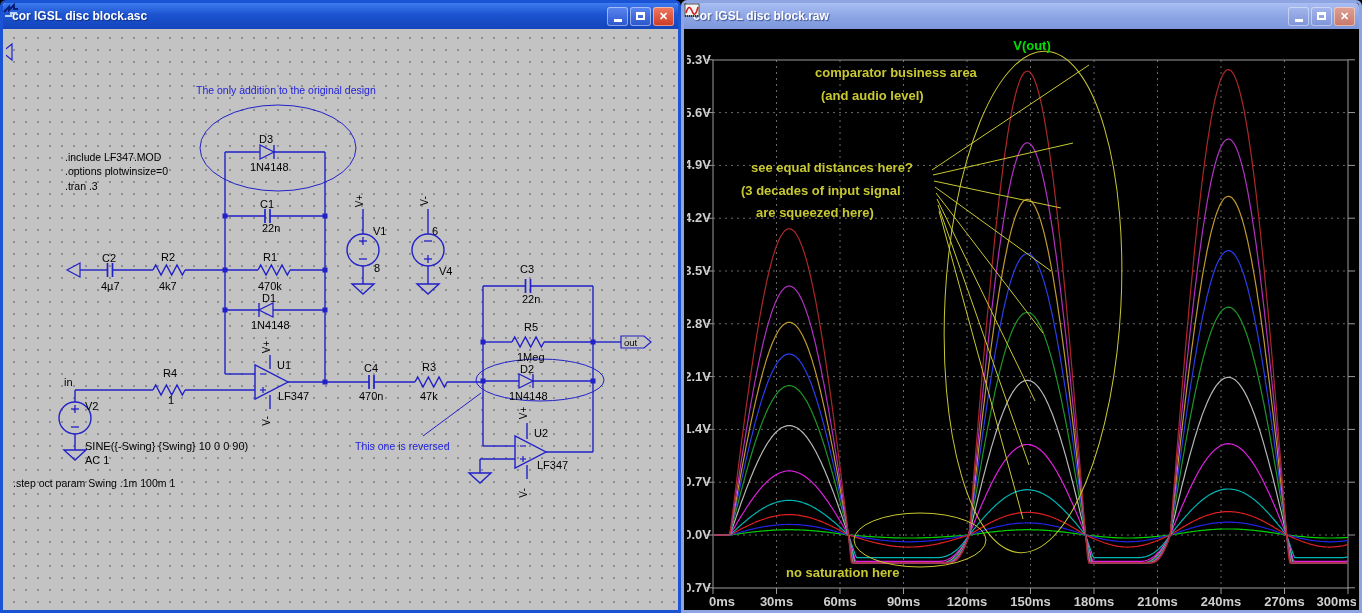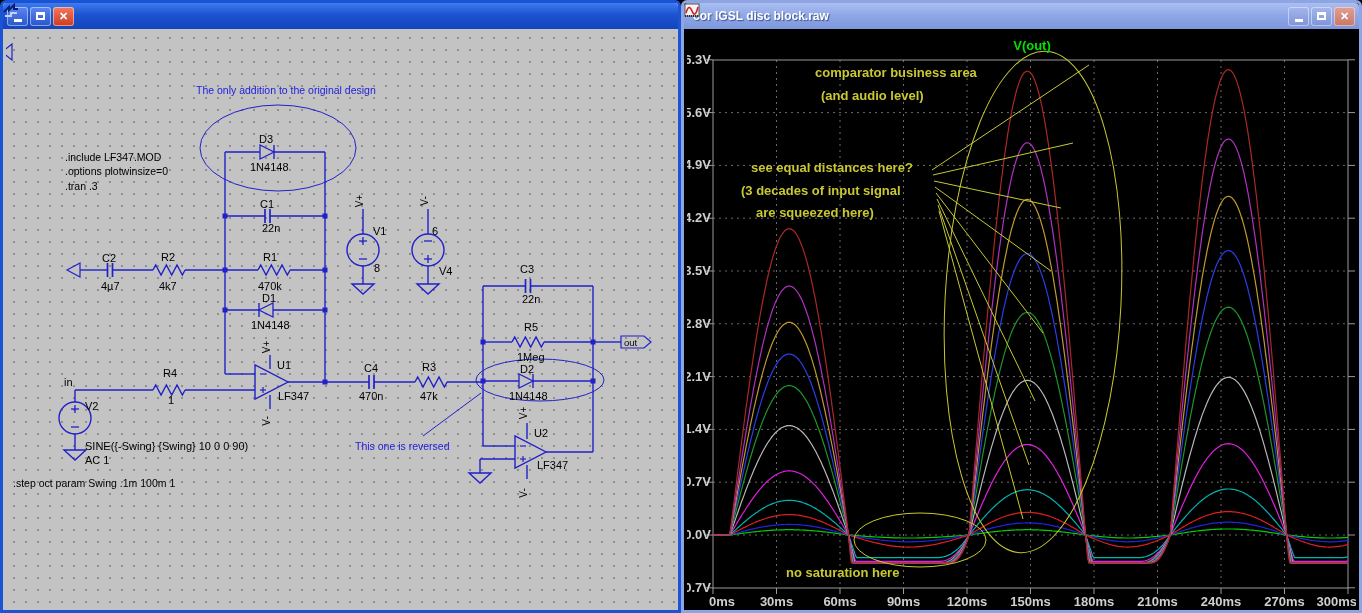--- a/index.html
+++ b/index.html
@@ -37,20 +37,21 @@
 <body>
 
 <div id="stage">
 
   <div class="win" id="win-asc">
     <div class="titlebar">
       <svg class="app-icon" width="16" height="16" viewBox="0 0 16 16">
         <path d="M1 9 L6 4 L6 7 L11 2 L11 6 L15 6" stroke="#0A1E78" stroke-width="2" fill="none"></path>
         <path d="M2 13 L8 13 L8 10 L14 10" stroke="#BFD4F2" stroke-width="2" fill="none"></path>
       </svg>
+      <span class="title-text">cor IGSL disc block.asc</span>
       <span class="btns">
         <span class="tbtn b-blue">
             <span class="glyph-min"></span>
           </span>
         <span class="tbtn b-blue">
             <span class="glyph-max"></span>
           </span>
         <span class="tbtn b-red">✕</span>
       </span>
     </div>

